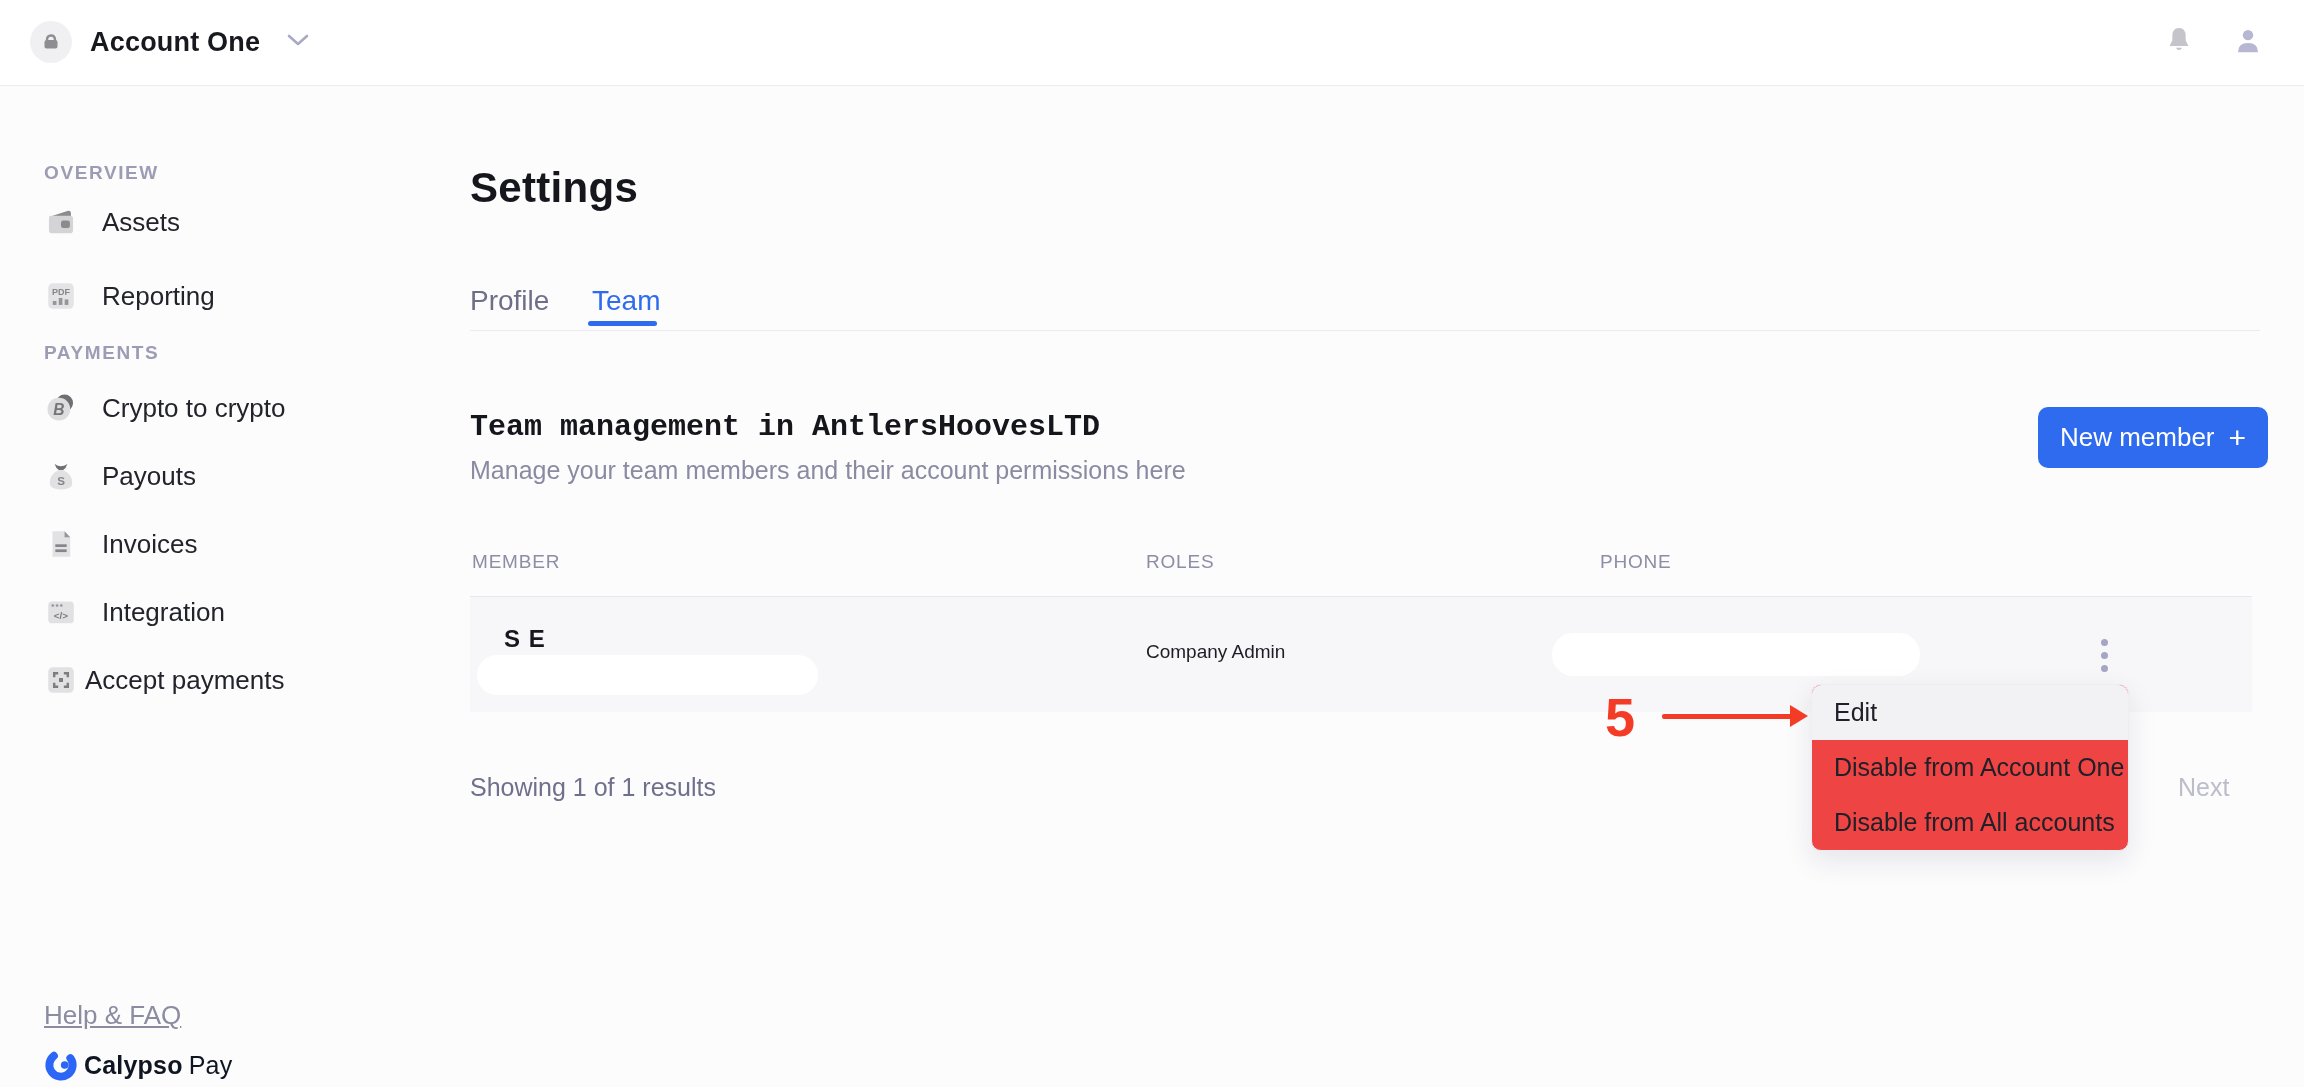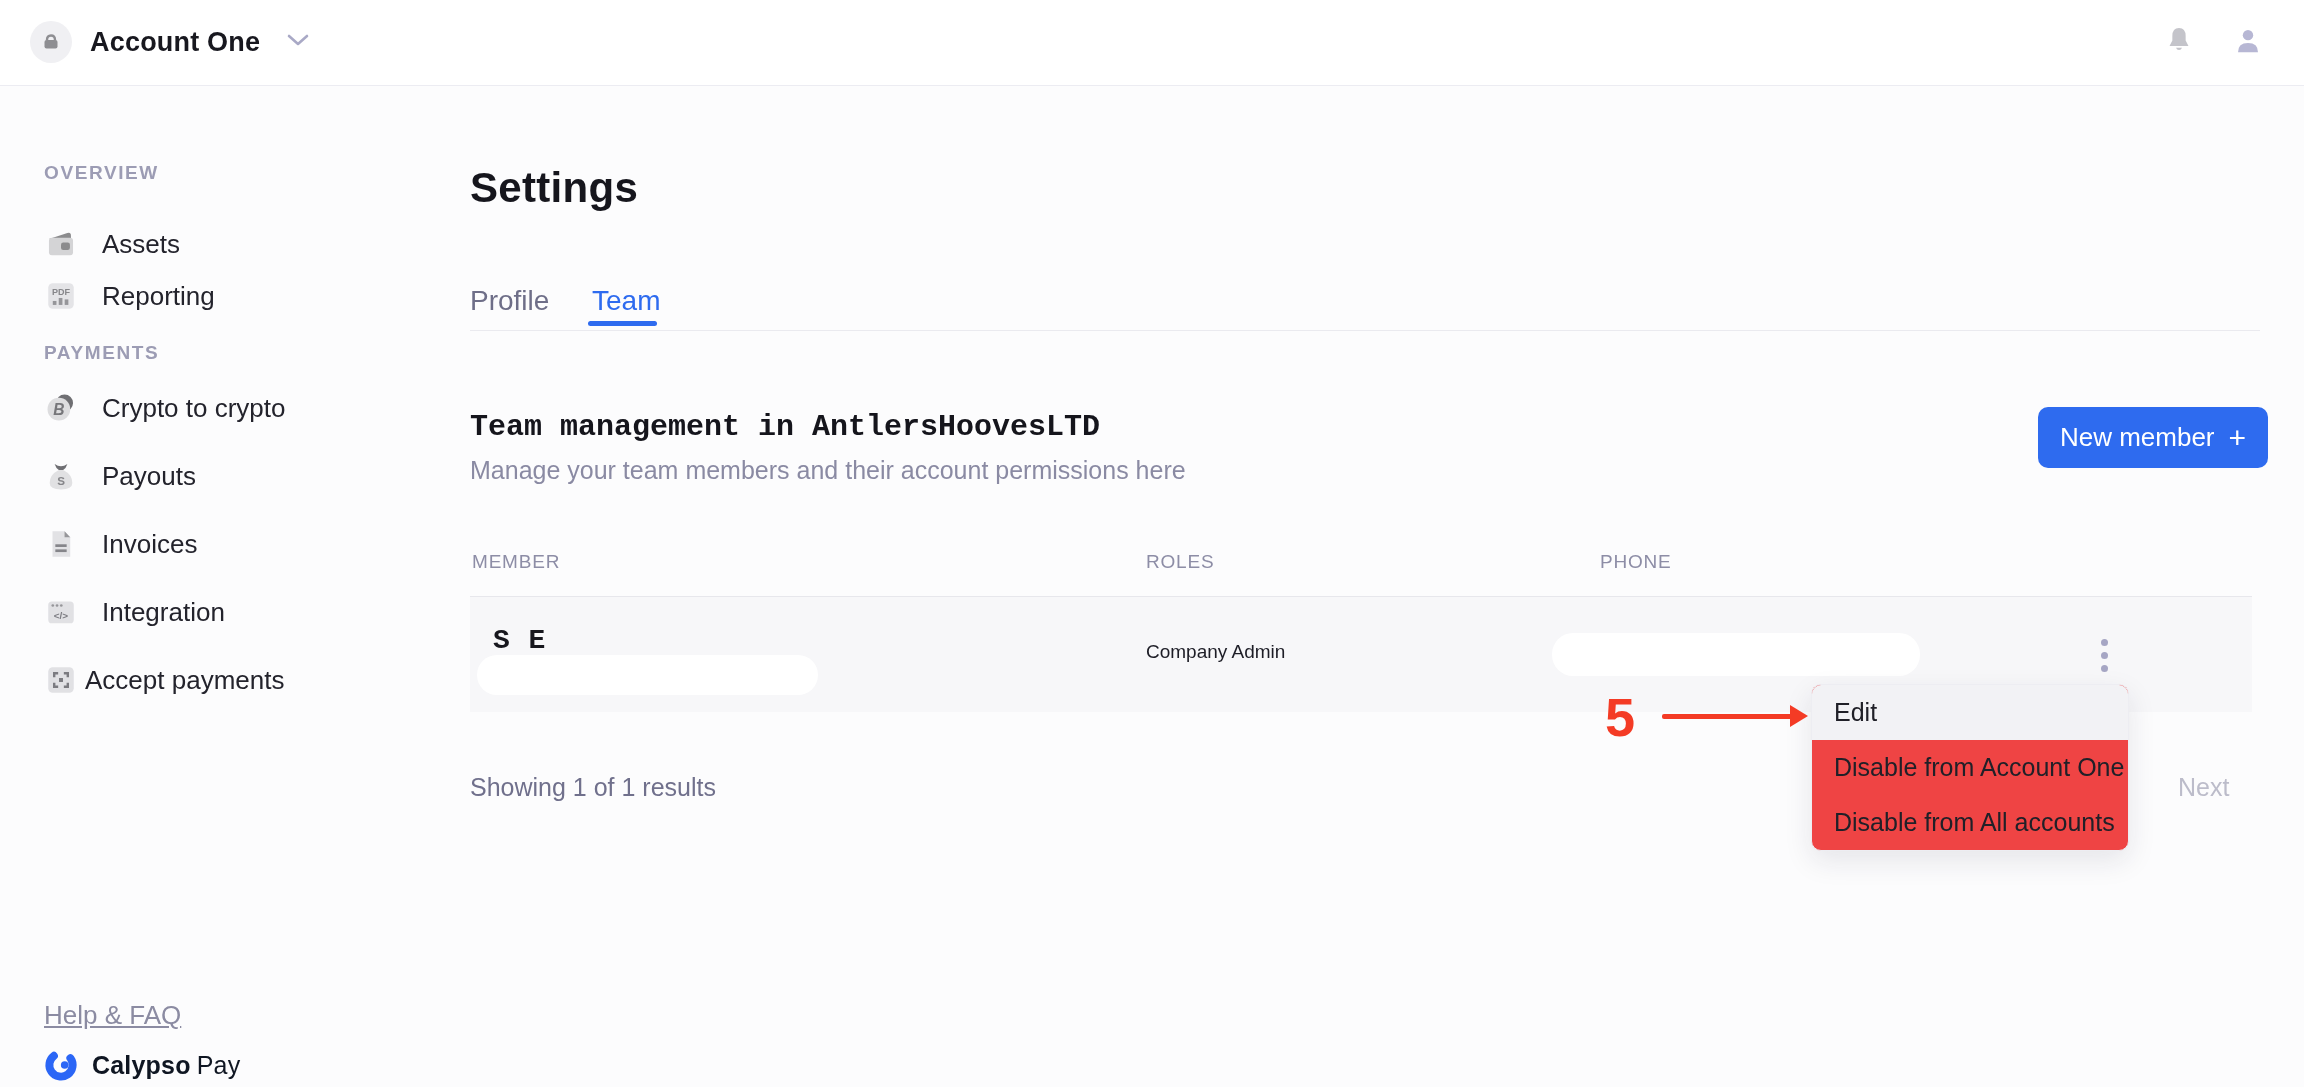--- a/index.html
+++ b/index.html
@@ -31,21 +31,21 @@
 
   .team-heading { left:470px; top:410px; font-size:30px; font-weight:600; color:#15151c;font-family:Liberation Mono, monospace; }
   .team-subheading { left:470px; top:456px; font-size:25px; color:#8a8aa3; }
   .new-member-btn { left:2038px; top:407px; width:230px; height:61px; background:#2e6bef; border:none; border-radius:10px;
     color:#ffffff; font-size:26px; font-family:"Liberation Sans",sans-serif; display:flex; align-items:center; justify-content:center; gap:14px; cursor:pointer; }
   .plus-glyph { font-size:30px; font-weight:400; line-height:1; }
 
   .col-header { top:551px; font-size:19px; font-weight:500; letter-spacing:.8px; color:#8d8da6; }
   .table-divider { left:470px; top:596px; width:1782px; height:1px; background:#e7e7ec; }
   .member-row { left:470px; top:597px; width:1782px; height:115px; background:#f7f7f9; }
-  .member-initials { left:23px; top:28px; font-size:28px; font-weight:700; color:#17171e; letter-spacing:1px; position:absolute;font-family:Liberation Mono, monospace; }
+  .member-initials { left:34px; top:28px; font-size:24px; font-weight:700; color:#17171e; letter-spacing:1px; position:absolute; }
   .redact-pill { position:absolute; background:#ffffff; border-radius:21px; }
   .role-cell { position:absolute; left:676px; top:44px; font-size:19px; color:#1d1d26; }
   .kebab { position:absolute; left:1618px; top:32px; width:32px; height:52px; display:flex; flex-direction:column; align-items:center; justify-content:center; gap:6px; cursor:pointer; }
   .kebab i { width:7px; height:7px; border-radius:50%; background:#a6a6c4; }
 
   
   .context-menu { left:1811px; top:684px; width:318px; background:#ef4444; border:1px solid #ededf2; border-radius:10px;
     box-shadow:0 10px 28px rgba(30,30,60,.10); overflow:hidden; z-index:5; }
   .menu-item { height:55px; display:flex; align-items:center; padding-left:22px; font-size:25px; color:#202028; cursor:pointer; }
   .menu-item.highlighted { background:#f2f2f5; }
@@ -53,21 +53,21 @@
   
   .step-number { left:1605px; top:686px; font-size:54px; font-weight:700; color:#f43b25; z-index:6; }
   .arrow-line { left:1662px; top:714px; width:132px; height:5px; background:#f43b25; border-radius:2px; z-index:6; }
   .arrow-head { left:1790px; top:705px; width:0; height:0; border-top:11px solid transparent; border-bottom:11px solid transparent; border-left:18px solid #f43b25; z-index:6; }
 
   .results-summary { left:470px; top:773px; font-size:25px; color:#70708c; }
   .next-btn { left:2178px; top:773px; font-size:25px; color:#bcbcca; cursor:pointer; }
 
   
   .help-link { left:44px; top:1000px; font-size:26px; color:#8b8ba2; cursor:pointer;text-decoration:underline; }
-  .brand { left:44px; top:1048px; display:flex; align-items:center; gap:14px; }
+  .brand { left:44px; top:1048px; display:flex; align-items:center; gap:6px; }
   .brand-text { font-size:25px; color:#0f1622; letter-spacing:.2px; }
   .brand-text b { font-weight:700; }
   .brand-text span.light { font-weight:500; margin-left:6px; }
 </style>
 </head>
 <body>
 
 <div id="canvas">
 
   <header class="abs topbar">
@@ -97,21 +97,21 @@
           <circle cx="12" cy="7.6" r="3.9"></circle>
           <path d="M4.5 20.5 q0-7 7.5-7 t7.5 7z"></path>
         </svg>
       </span>
     </div>
   </header>
 
   <nav>
     <div class="abs section-label" style="top:162px;">OVERVIEW</div>
 
-    <div class="abs side-item" style="top:222px;">
+    <div class="abs side-item" style="top:200px;">
       <span class="ic">
         <svg width="34" height="34" viewBox="0 0 24 24">
           <path d="M3.5 8.5 L16.5 4.2 q2.5-.8 2.5 1.8 V8.5z" fill="#8b8b8d"></path>
           <rect x="3.5" y="7.5" width="17" height="12.5" rx="2.2" fill="#d4d4d6"></rect>
           <rect x="12" y="11" width="6.3" height="5.2" rx="1.6" fill="#8b8b8d"></rect>
         </svg>
       </span>
       <span class="side-label">Assets</span>
     </div>
 

